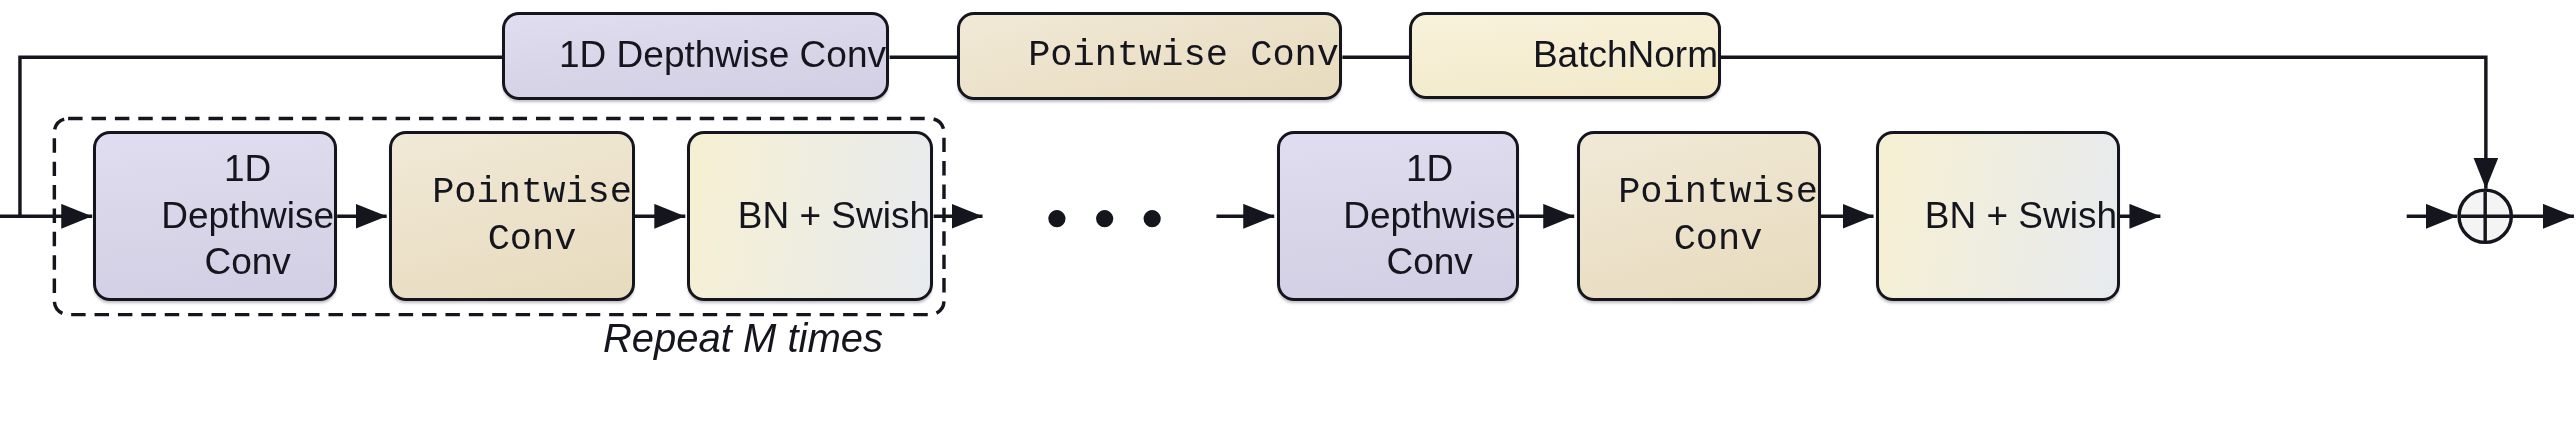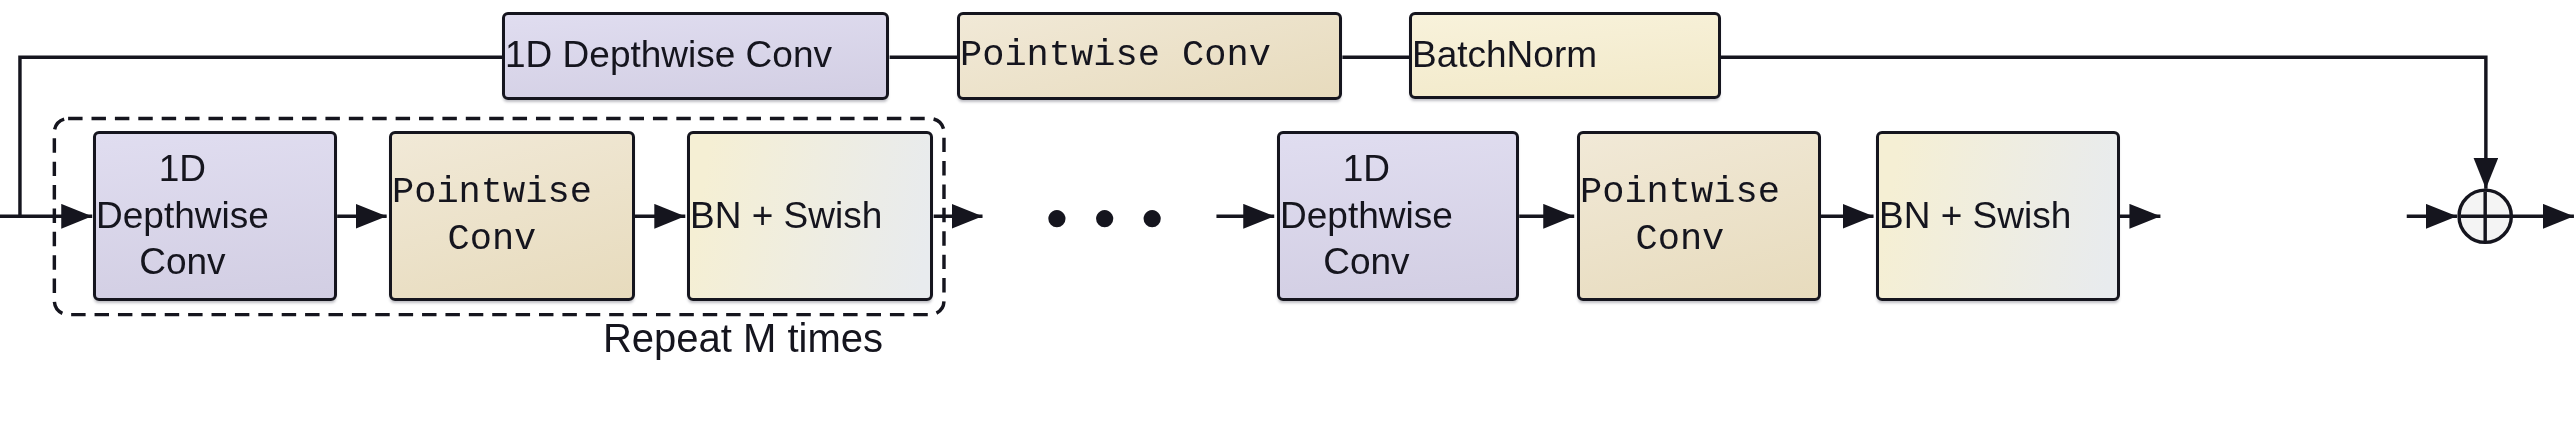--- a/index.html
+++ b/index.html
@@ -5,29 +5,29 @@
   html,body{margin:0;padding:0;background:#ffffff;}
   .canvas{position:relative;width:2576px;height:427px;background:var(--canvas_bg,#ffffff);
           font-family:"Liberation Sans",sans-serif;overflow:hidden;}
   .wires{position:absolute;left:0;top:0;}
   .wire{fill:none;stroke:var(--wire,#15151e);stroke-width:5;stroke-linejoin:miter;}
   .arrowhead{fill:var(--wire,#15151e);}
   .dash{fill:none;stroke:var(--wire,#15151e);stroke-width:5;stroke-dasharray:21 13;}
   .sum-circle{fill:var(--sum_fill,#f4f4f4);stroke:var(--wire,#15151e);stroke-width:5;}
   .sum-cross{fill:none;stroke:var(--wire,#15151e);stroke-width:5;}
   .box{position:absolute;box-sizing:border-box;border:3.4px solid var(--ink,#15151e);
-       border-radius:6px;display:flex;align-items:center;justify-content:flex-start;
+       border-radius:17px;display:flex;align-items:center;justify-content:flex-end;
        text-align:center;box-shadow:0 3.4px 2.8px -1.4px rgba(40,40,60,0.30);}
   .box-label{white-space:pre-line;font-size:37px;line-height:1.27;color:var(--ink,#15151e);}
   .lavender{background:linear-gradient(175deg,var(--lavender_hi,#e0ddf0),var(--lavender_lo,#d2cee3));}
   .tan{background:linear-gradient(165deg,var(--tan_hi,#f1e9d7),var(--tan_lo,#e7dbbd));font-family:Liberation Mono, monospace;}
   .cream{background:linear-gradient(175deg,var(--cream_hi,#f8f2db),var(--cream_lo,#f2e9c9));}
   .swish{background:linear-gradient(100deg,var(--swish_hi,#f5efd4) 8%,var(--swish_lo,#e8ebee) 96%);}
   .blue{background:linear-gradient(175deg,var(--blue_hi,#e0e8f3),var(--blue_lo,#d2ddec));}
-  .note{position:absolute;color:var(--ink,#15151e);font-size:40px;text-align:center;}
+  .note{position:absolute;color:var(--ink,#15151e);font-size:40px;text-align:center;font-style:italic;}
   .ellipsis{position:absolute;color:var(--ink,#15151e);font-size:40px;letter-spacing:23.4px;
             text-align:center;text-indent:23.4px;}
 </style>
 </head>
 <body>
 
 <div class="canvas">
 
   <svg class="wires" width="2576" height="427" viewBox="0 0 3744 620">
     <defs>

